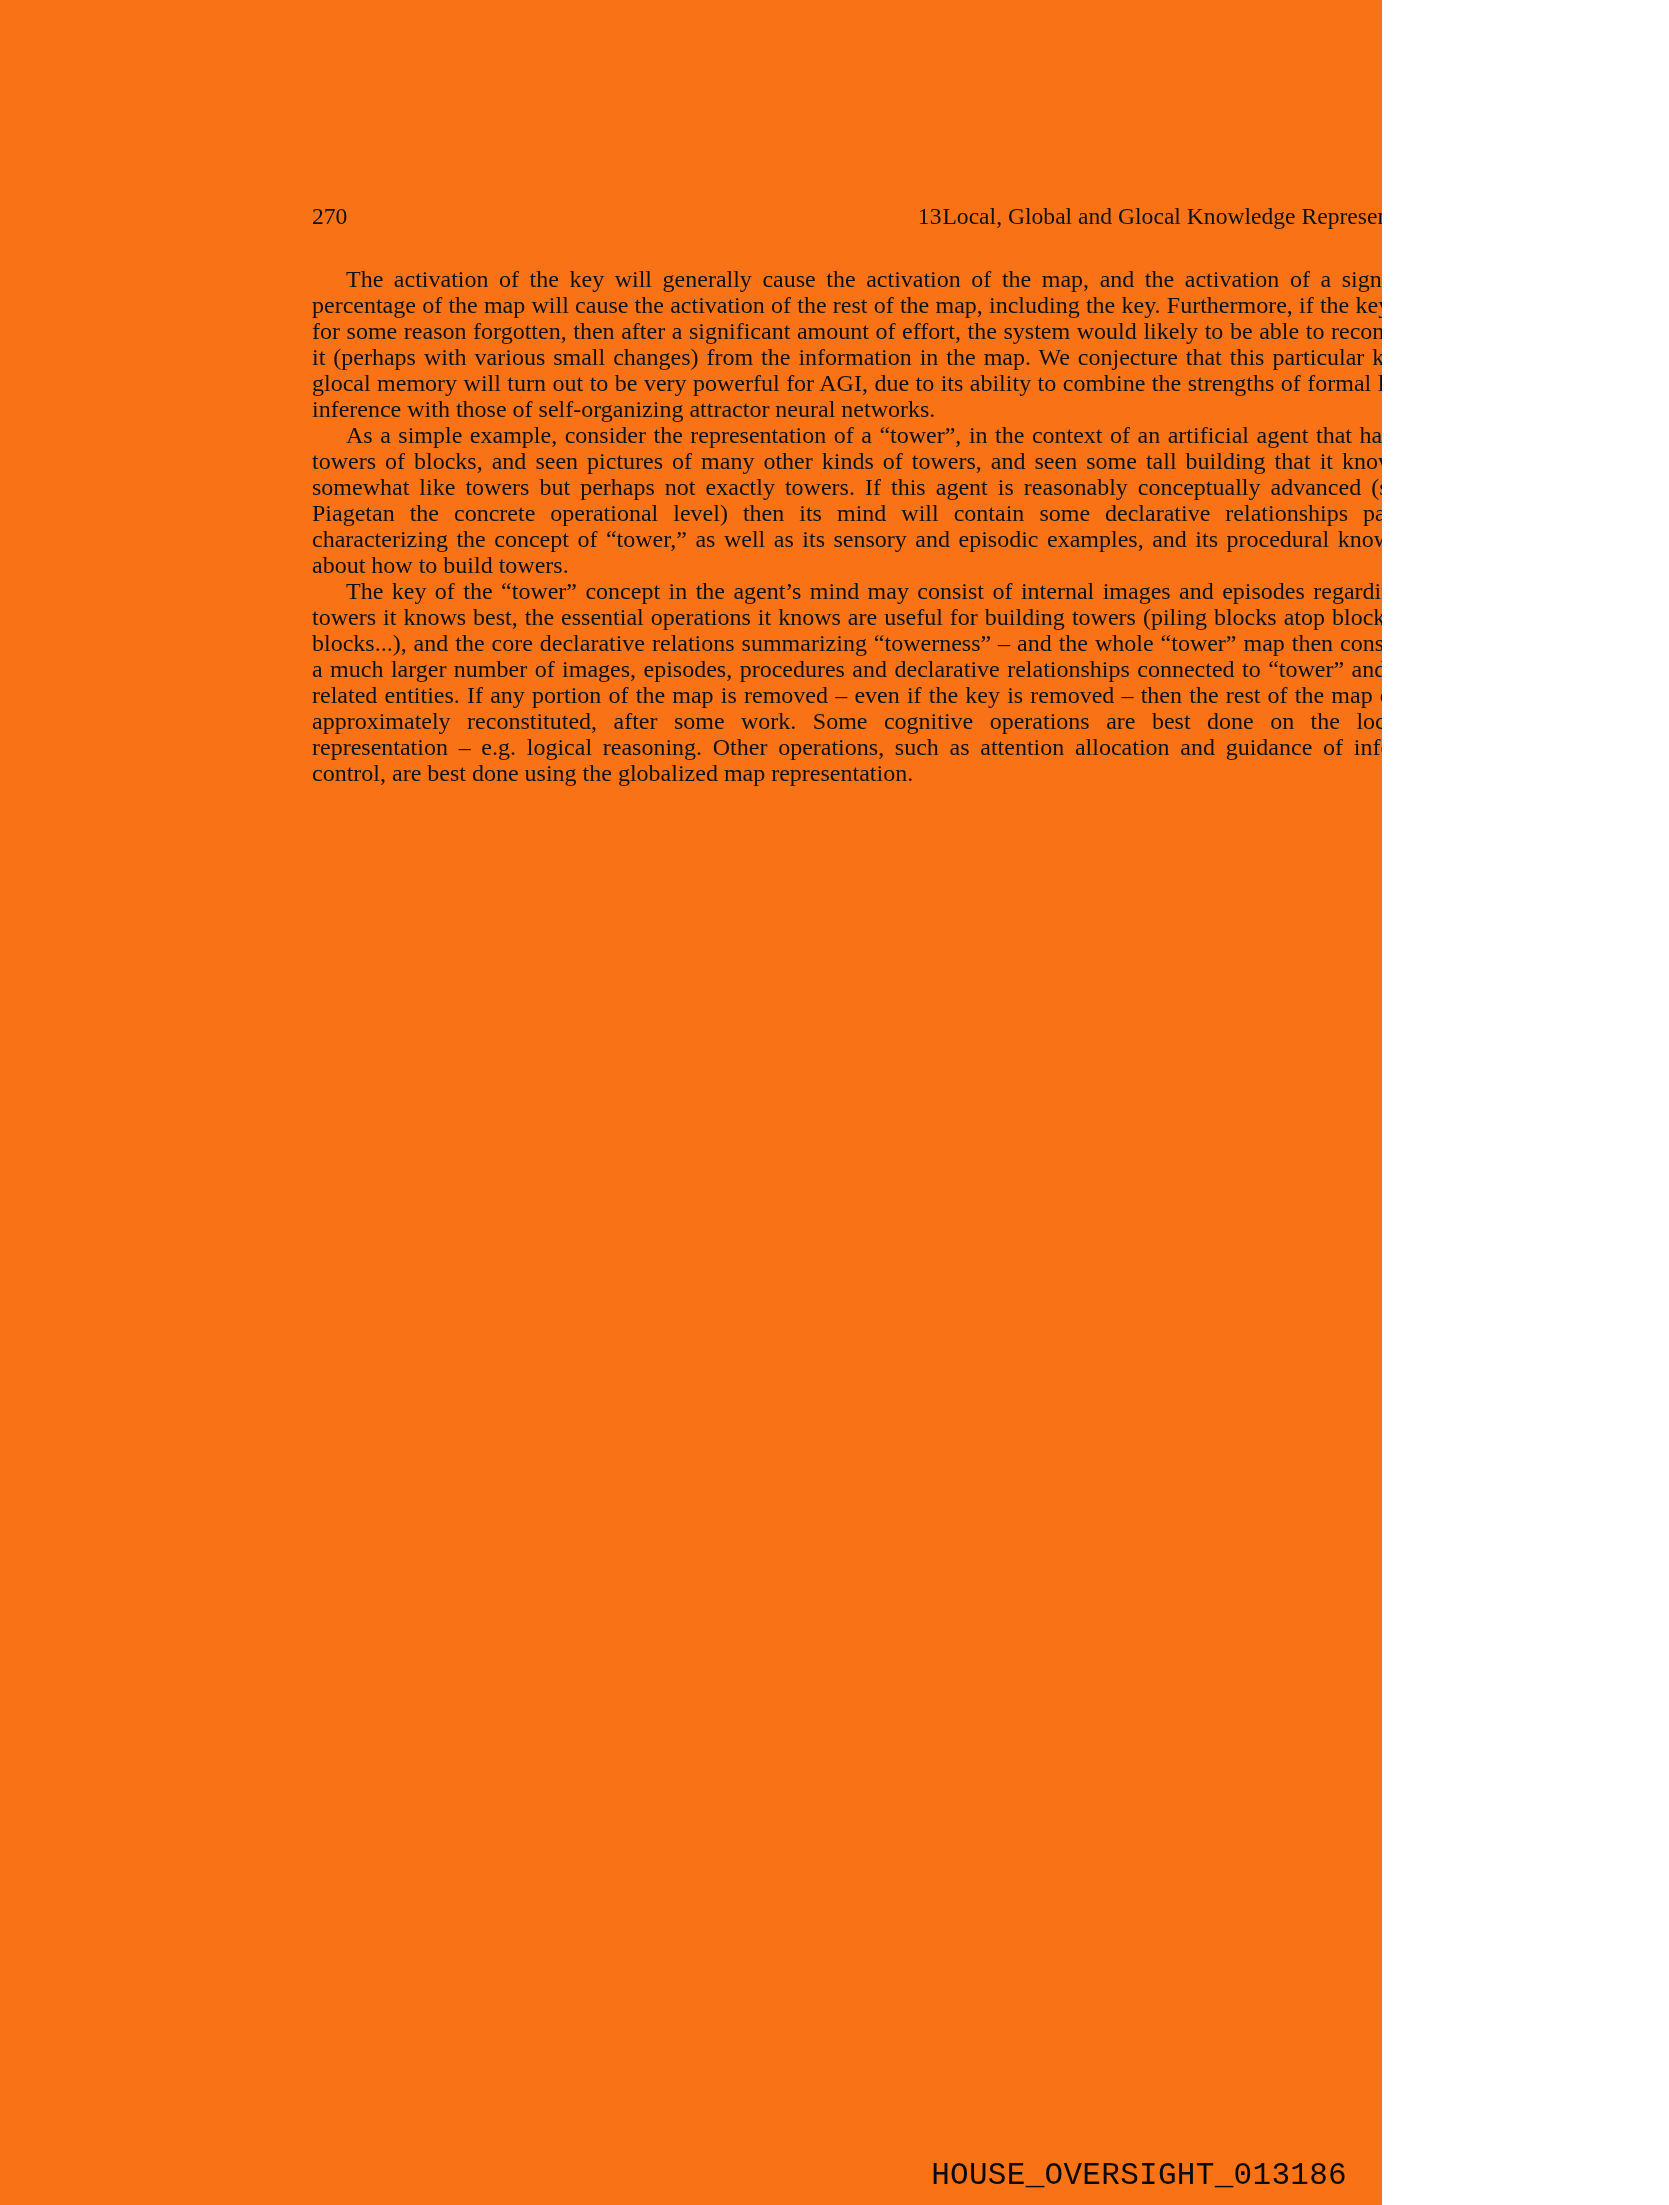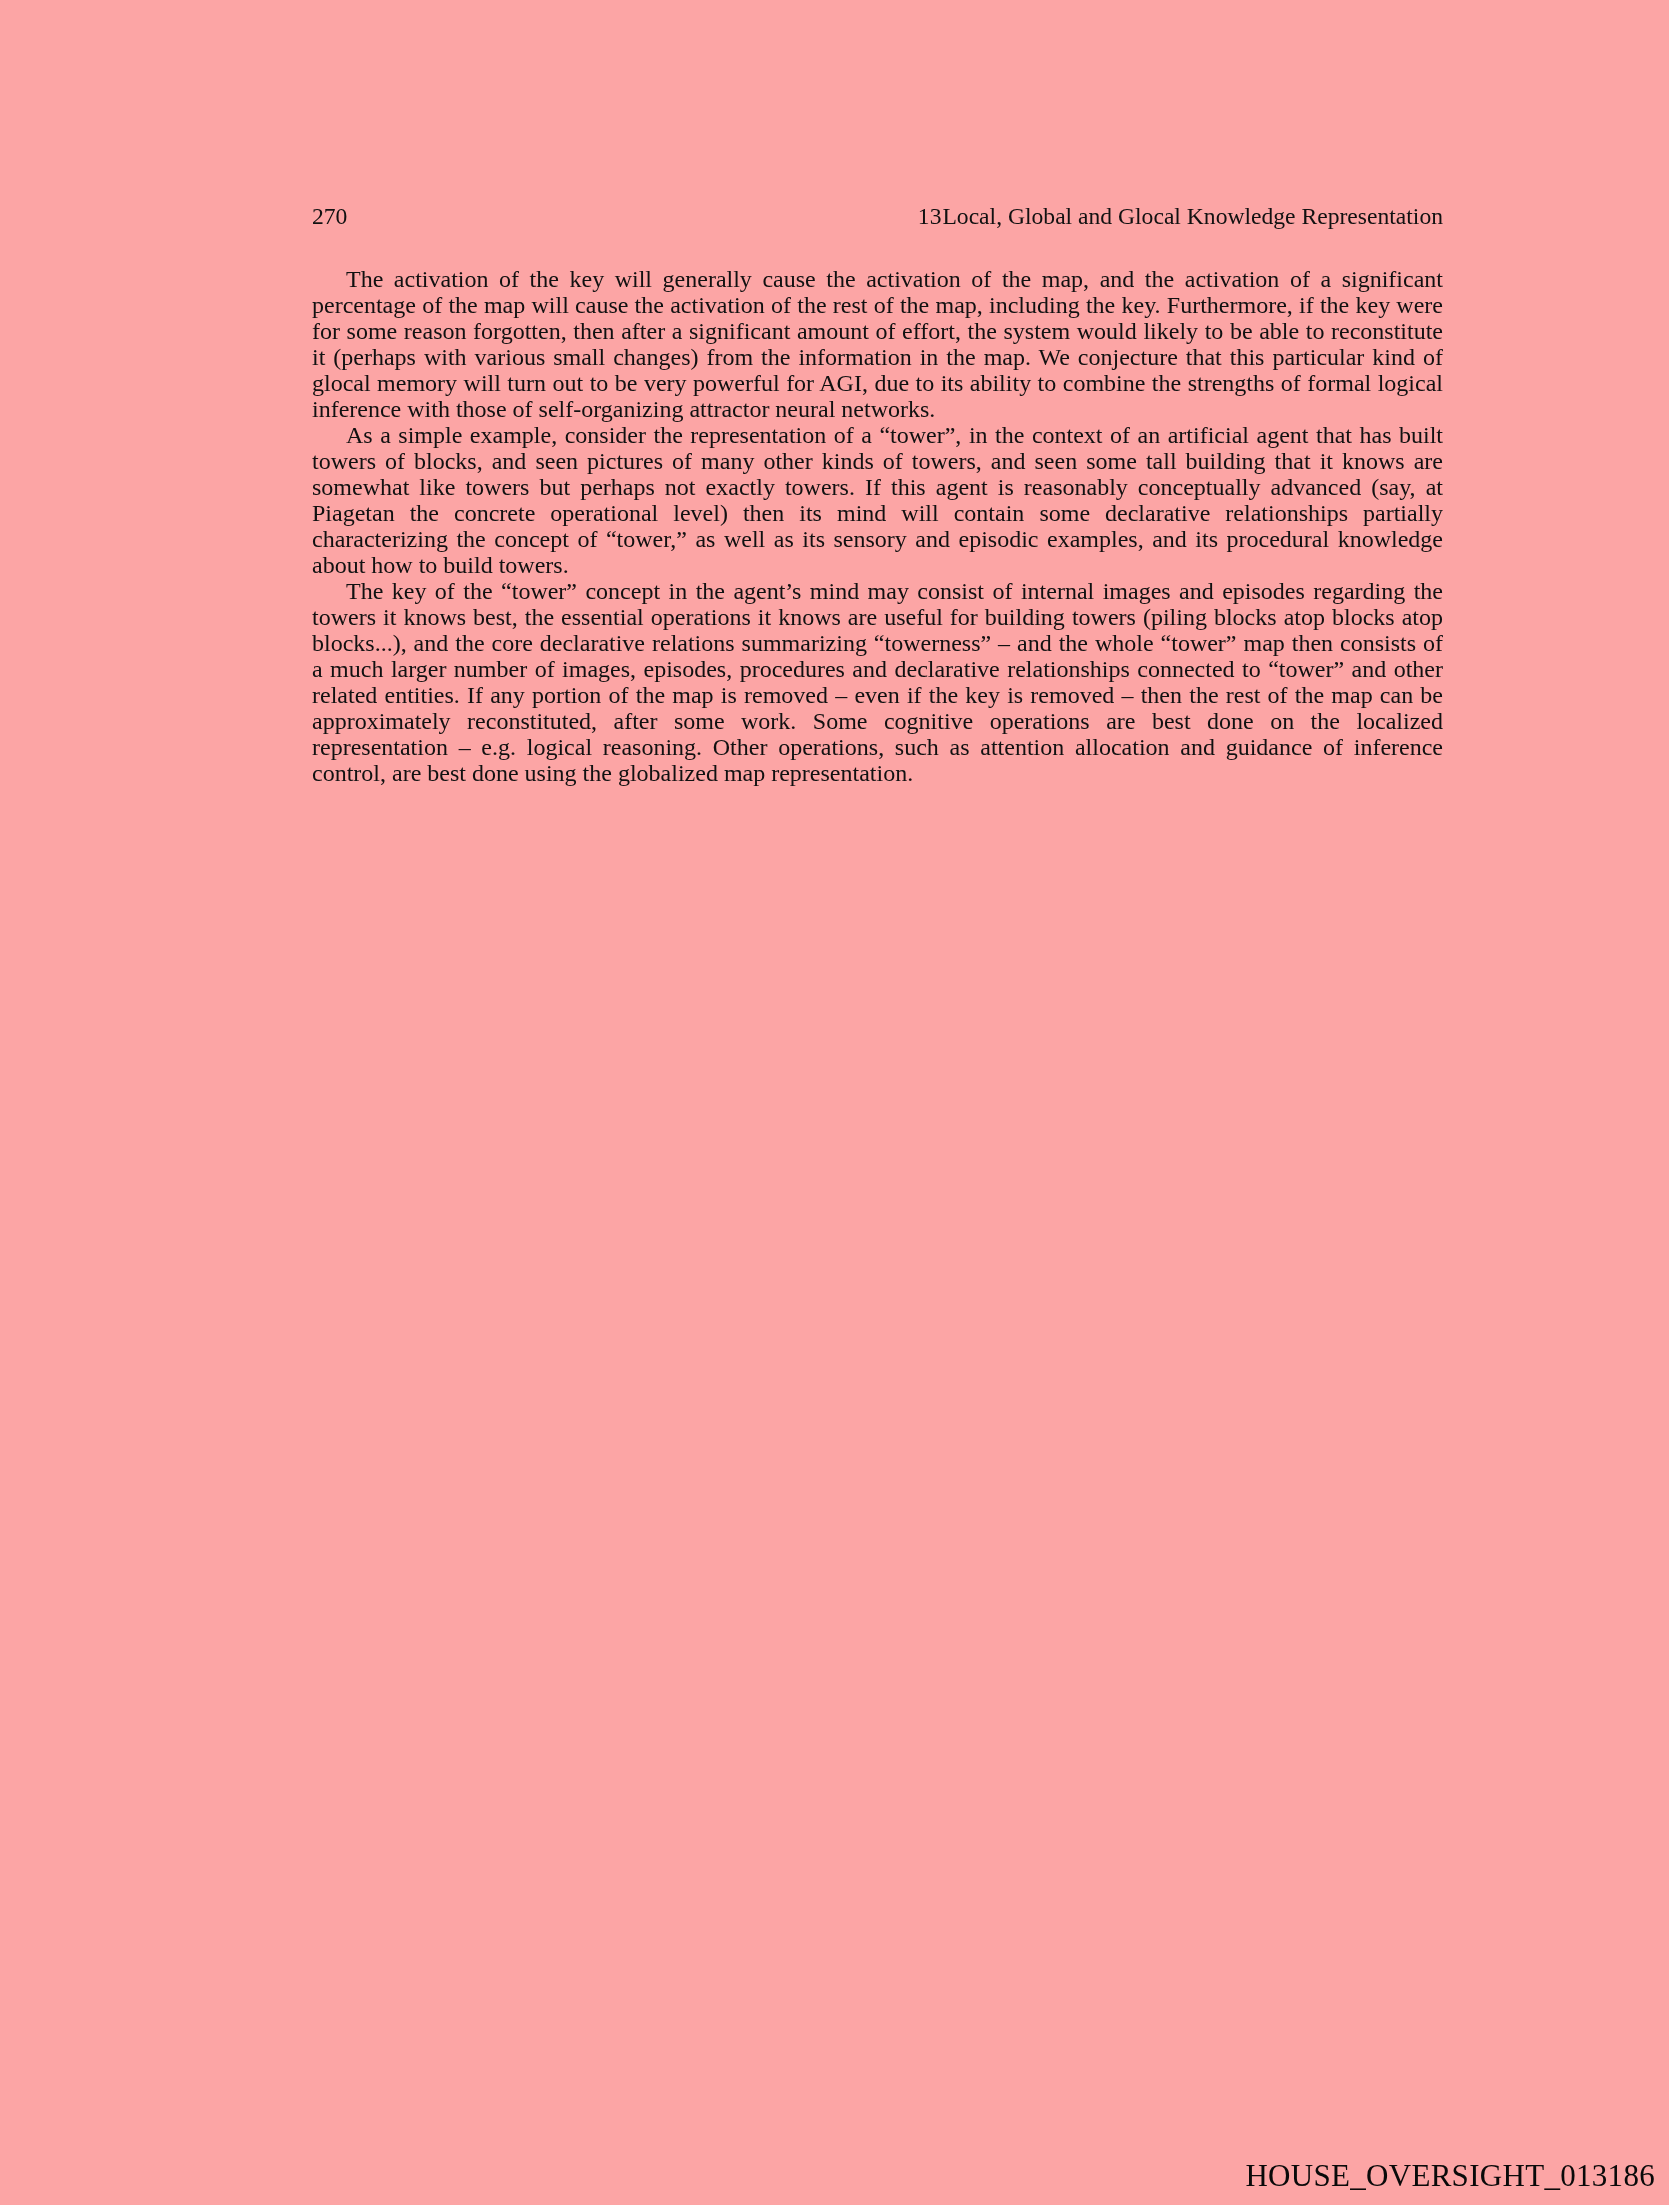--- a/index.html
+++ b/index.html
@@ -3,23 +3,23 @@
 <meta charset="utf-8">
 <style>
   * { box-sizing: border-box; }
   html, body {
     margin: 0;
     padding: 0;
     background: #ffffff;
   }
   .page {
     position: relative;
-    width: 1669px;
+    width: 1382px;
     height: 2205px;
-    background: #fca5a5;
+    background: #f97316;
     color: #111111;
     font-family: "Liberation Serif", "DejaVu Serif", serif;
     overflow: hidden;
   }
   .running-head {
     position: absolute;
     top: 204px;
     left: 312px;
     width: 1131px;
     display: flex;
@@ -43,22 +43,22 @@
     text-justify: inter-word;
   }
   .para {
     margin: 0;
     padding: 0;
     text-indent: 34px;
   }
   .watermark {
     position: absolute;
     top: 2160px;
-    right: 14px;
-    font-family: Liberation Serif, serif;
+    right: 35px;
+    font-family: Liberation Mono, monospace;
     font-size: 31px;
     line-height: 1;
     color: #0a0a0a;
     letter-spacing: 0.3px;
     white-space: nowrap;
     text-align: right;
   }
 </style>
 </head>
 <body>

